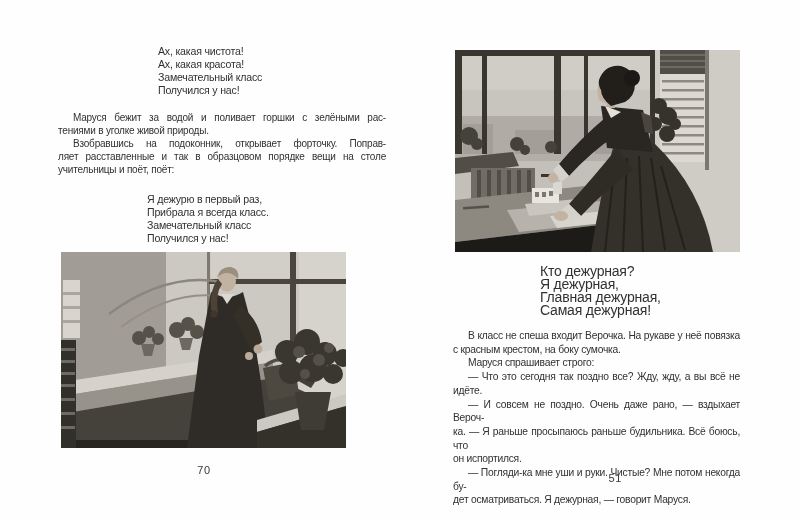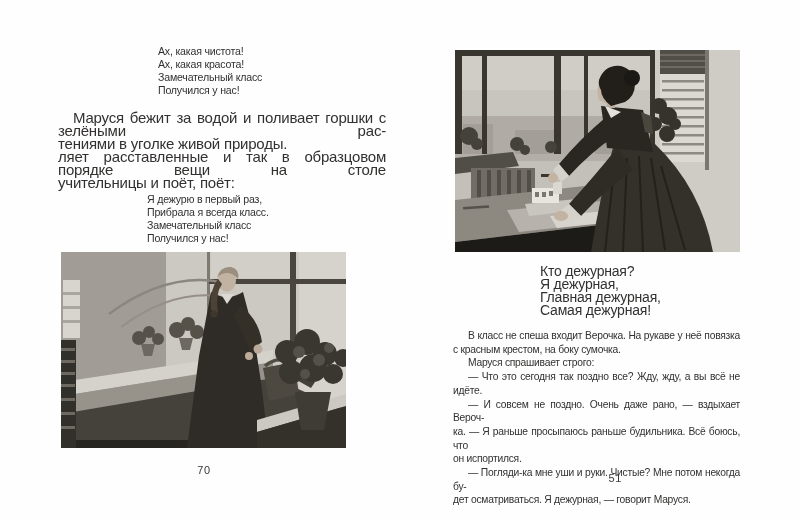--- a/index.html
+++ b/index.html
@@ -7,21 +7,21 @@
     position:relative;width:800px;height:520px;background:#fefefe;
     font-family:"Liberation Sans",sans-serif;color:#323130;overflow:hidden;
   }
   .abs{position:absolute;}
   .line{white-space:nowrap;}
   .jl{text-align:justify;text-align-last:justify;white-space:normal;}
   .ind{text-indent:15px;}
 
   
   .lp-verse .line{font-size:10.6px;line-height:13px;letter-spacing:-0.2px;}
-  .lp-body{width:328px;font-size:15px;letter-spacing:-0.2px;}
+  .lp-body{width:328px;font-size:10px;letter-spacing:-0.2px;}
   .lp-body .line{line-height:13px;}
 
   
   .rp-verse .line{font-size:14px;line-height:13px;letter-spacing:-0.2px;}
   .rp-body{width:287px;font-size:10.3px;letter-spacing:-0.25px;}
   .rp-body .line{line-height:13.7px;}
 
   .page-num{font-size:11px;letter-spacing:0.6px;color:#3a3937;width:48px;text-align:center;}
 
   figure.photo{margin:0;padding:0;line-height:0;}
@@ -37,20 +37,21 @@
     <div class="abs lp-verse" style="left:158px;top:45px;">
       <div class="line">Ах, какая чистота!</div>
       <div class="line">Ах, какая красота!</div>
       <div class="line">Замечательный класс</div>
       <div class="line">Получился у нас!</div>
     </div>
 
     <div class="abs lp-body" style="left:58px;top:111px;">
       <div class="line jl ind">Маруся бежит за водой и поливает горшки с зелёными рас-</div>
       <div class="line">тениями в уголке живой природы.</div>
+      <div class="line jl ind">Взобравшись на подоконник, открывает форточку. Поправ-</div>
       <div class="line jl">ляет расставленные и так в образцовом порядке вещи на столе</div>
       <div class="line">учительницы и поёт, поёт:</div>
     </div>
 
     <div class="abs lp-verse" style="left:147px;top:193px;">
       <div class="line">Я дежурю в первый раз,</div>
       <div class="line">Прибрала я всегда класс.</div>
       <div class="line">Замечательный класс</div>
       <div class="line">Получился у нас!</div>
     </div>

